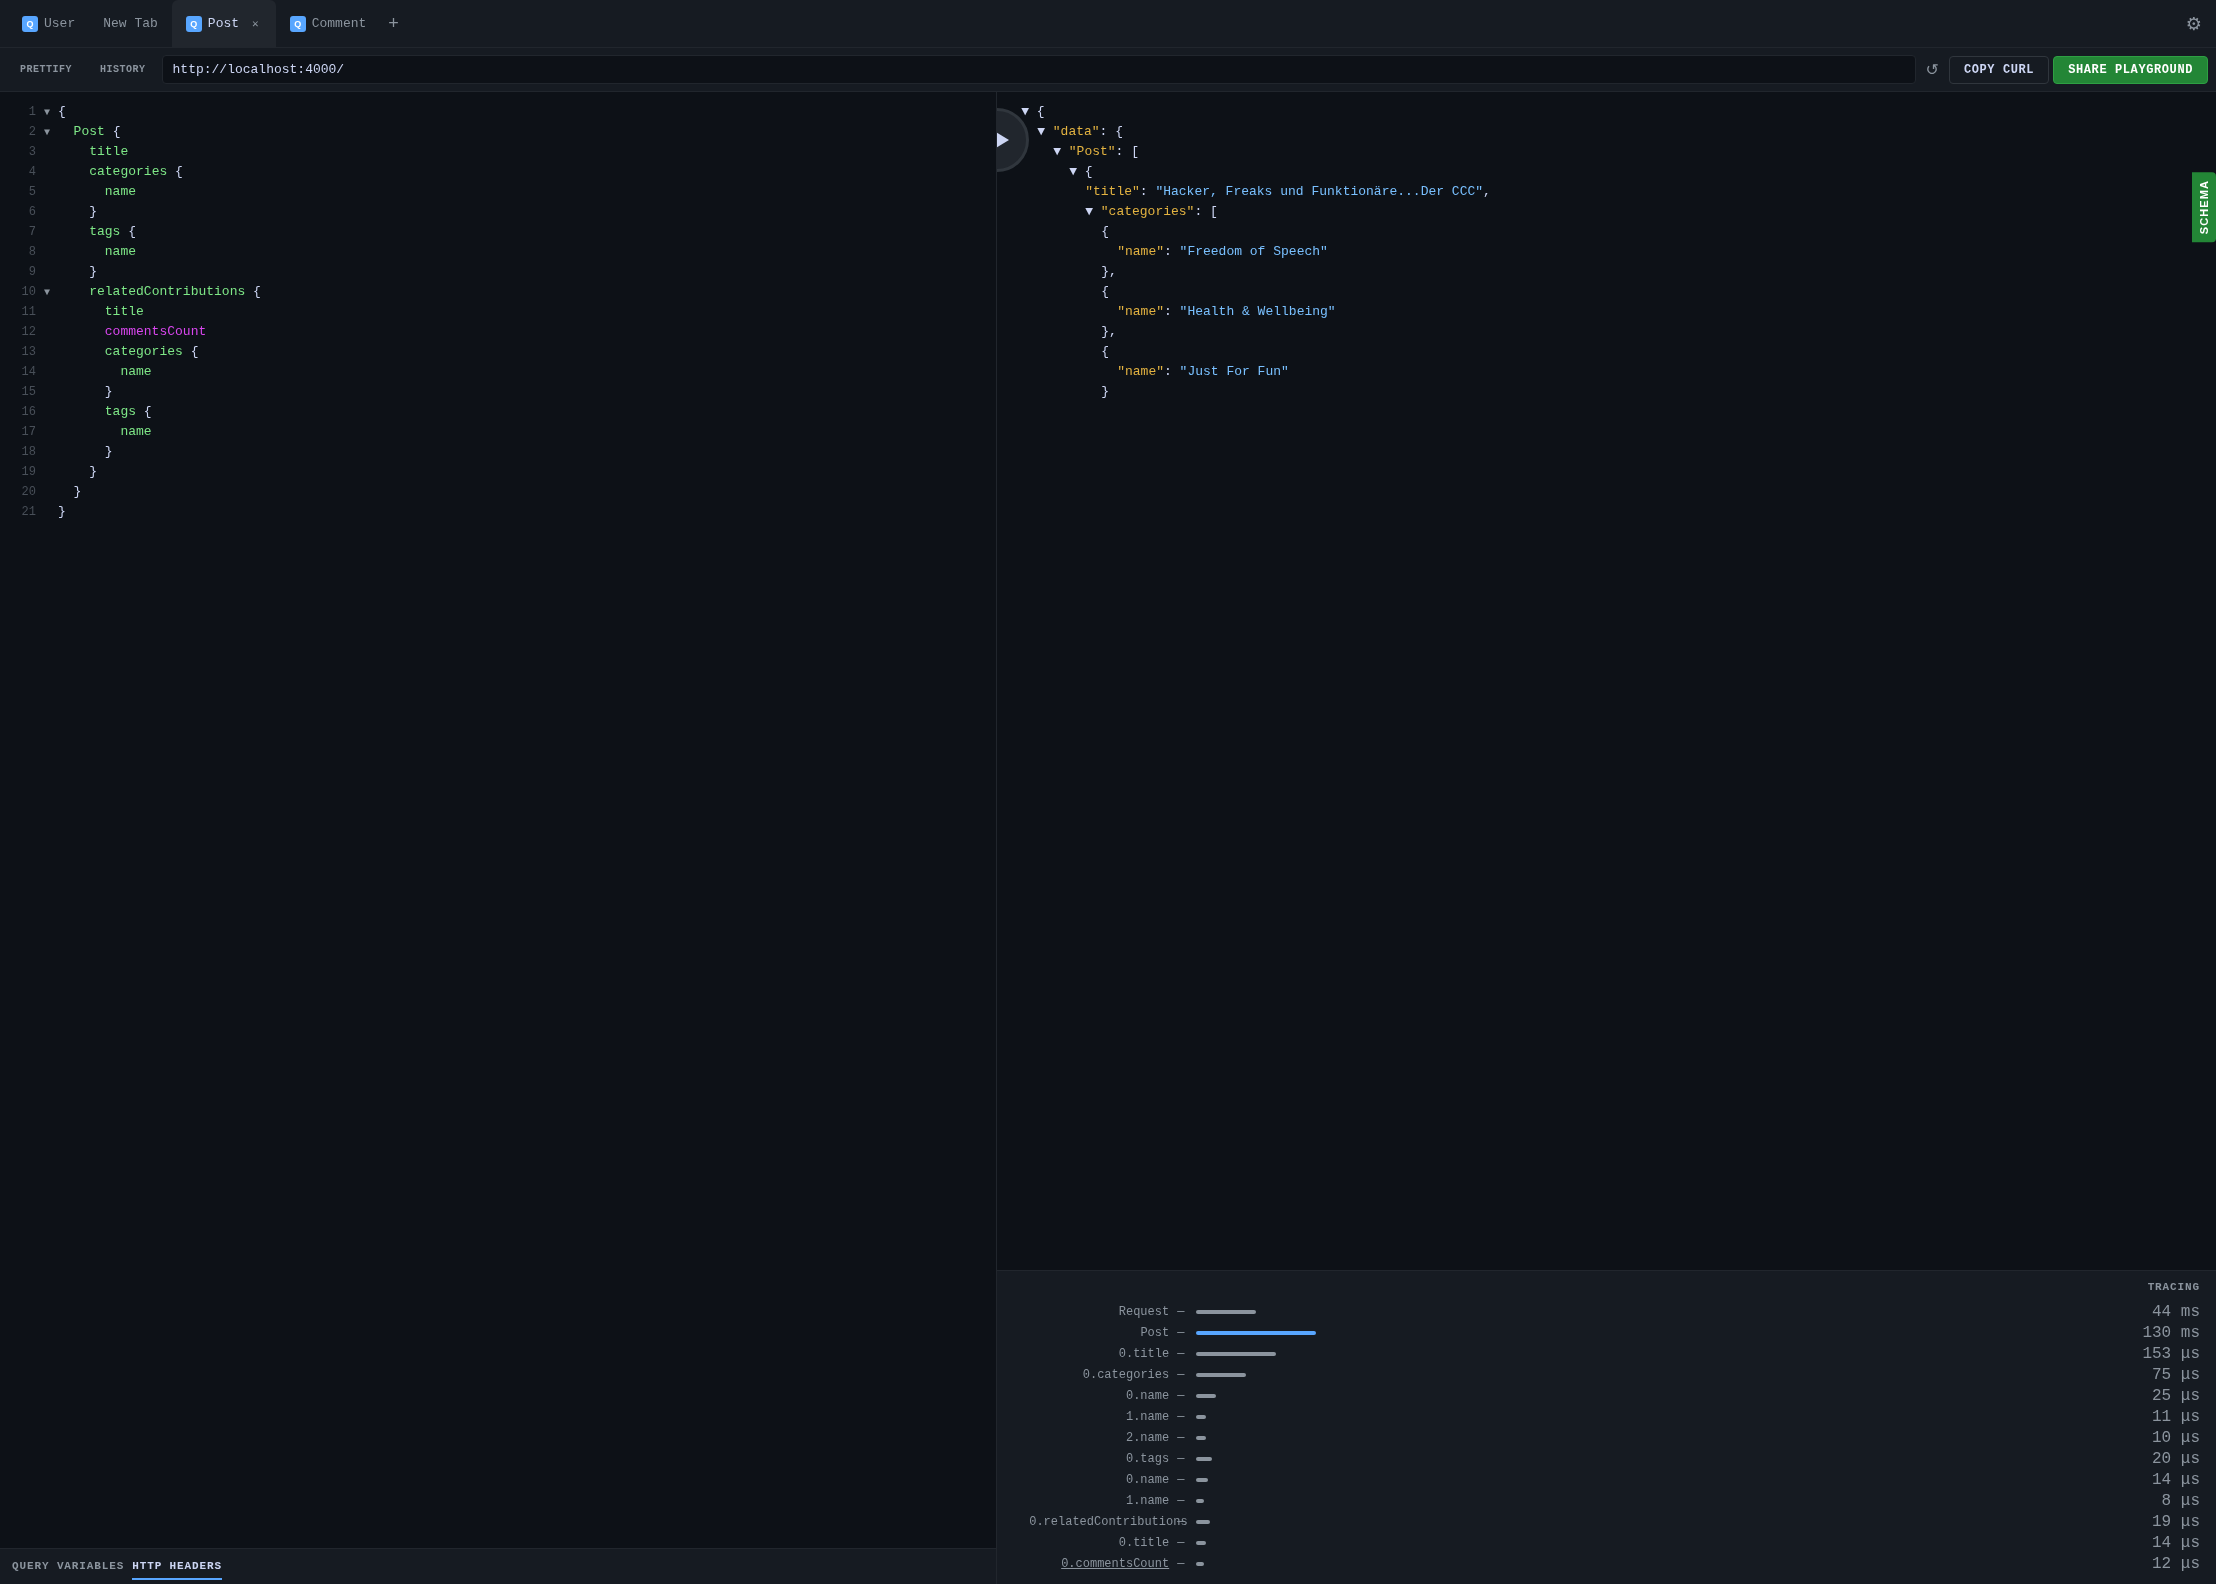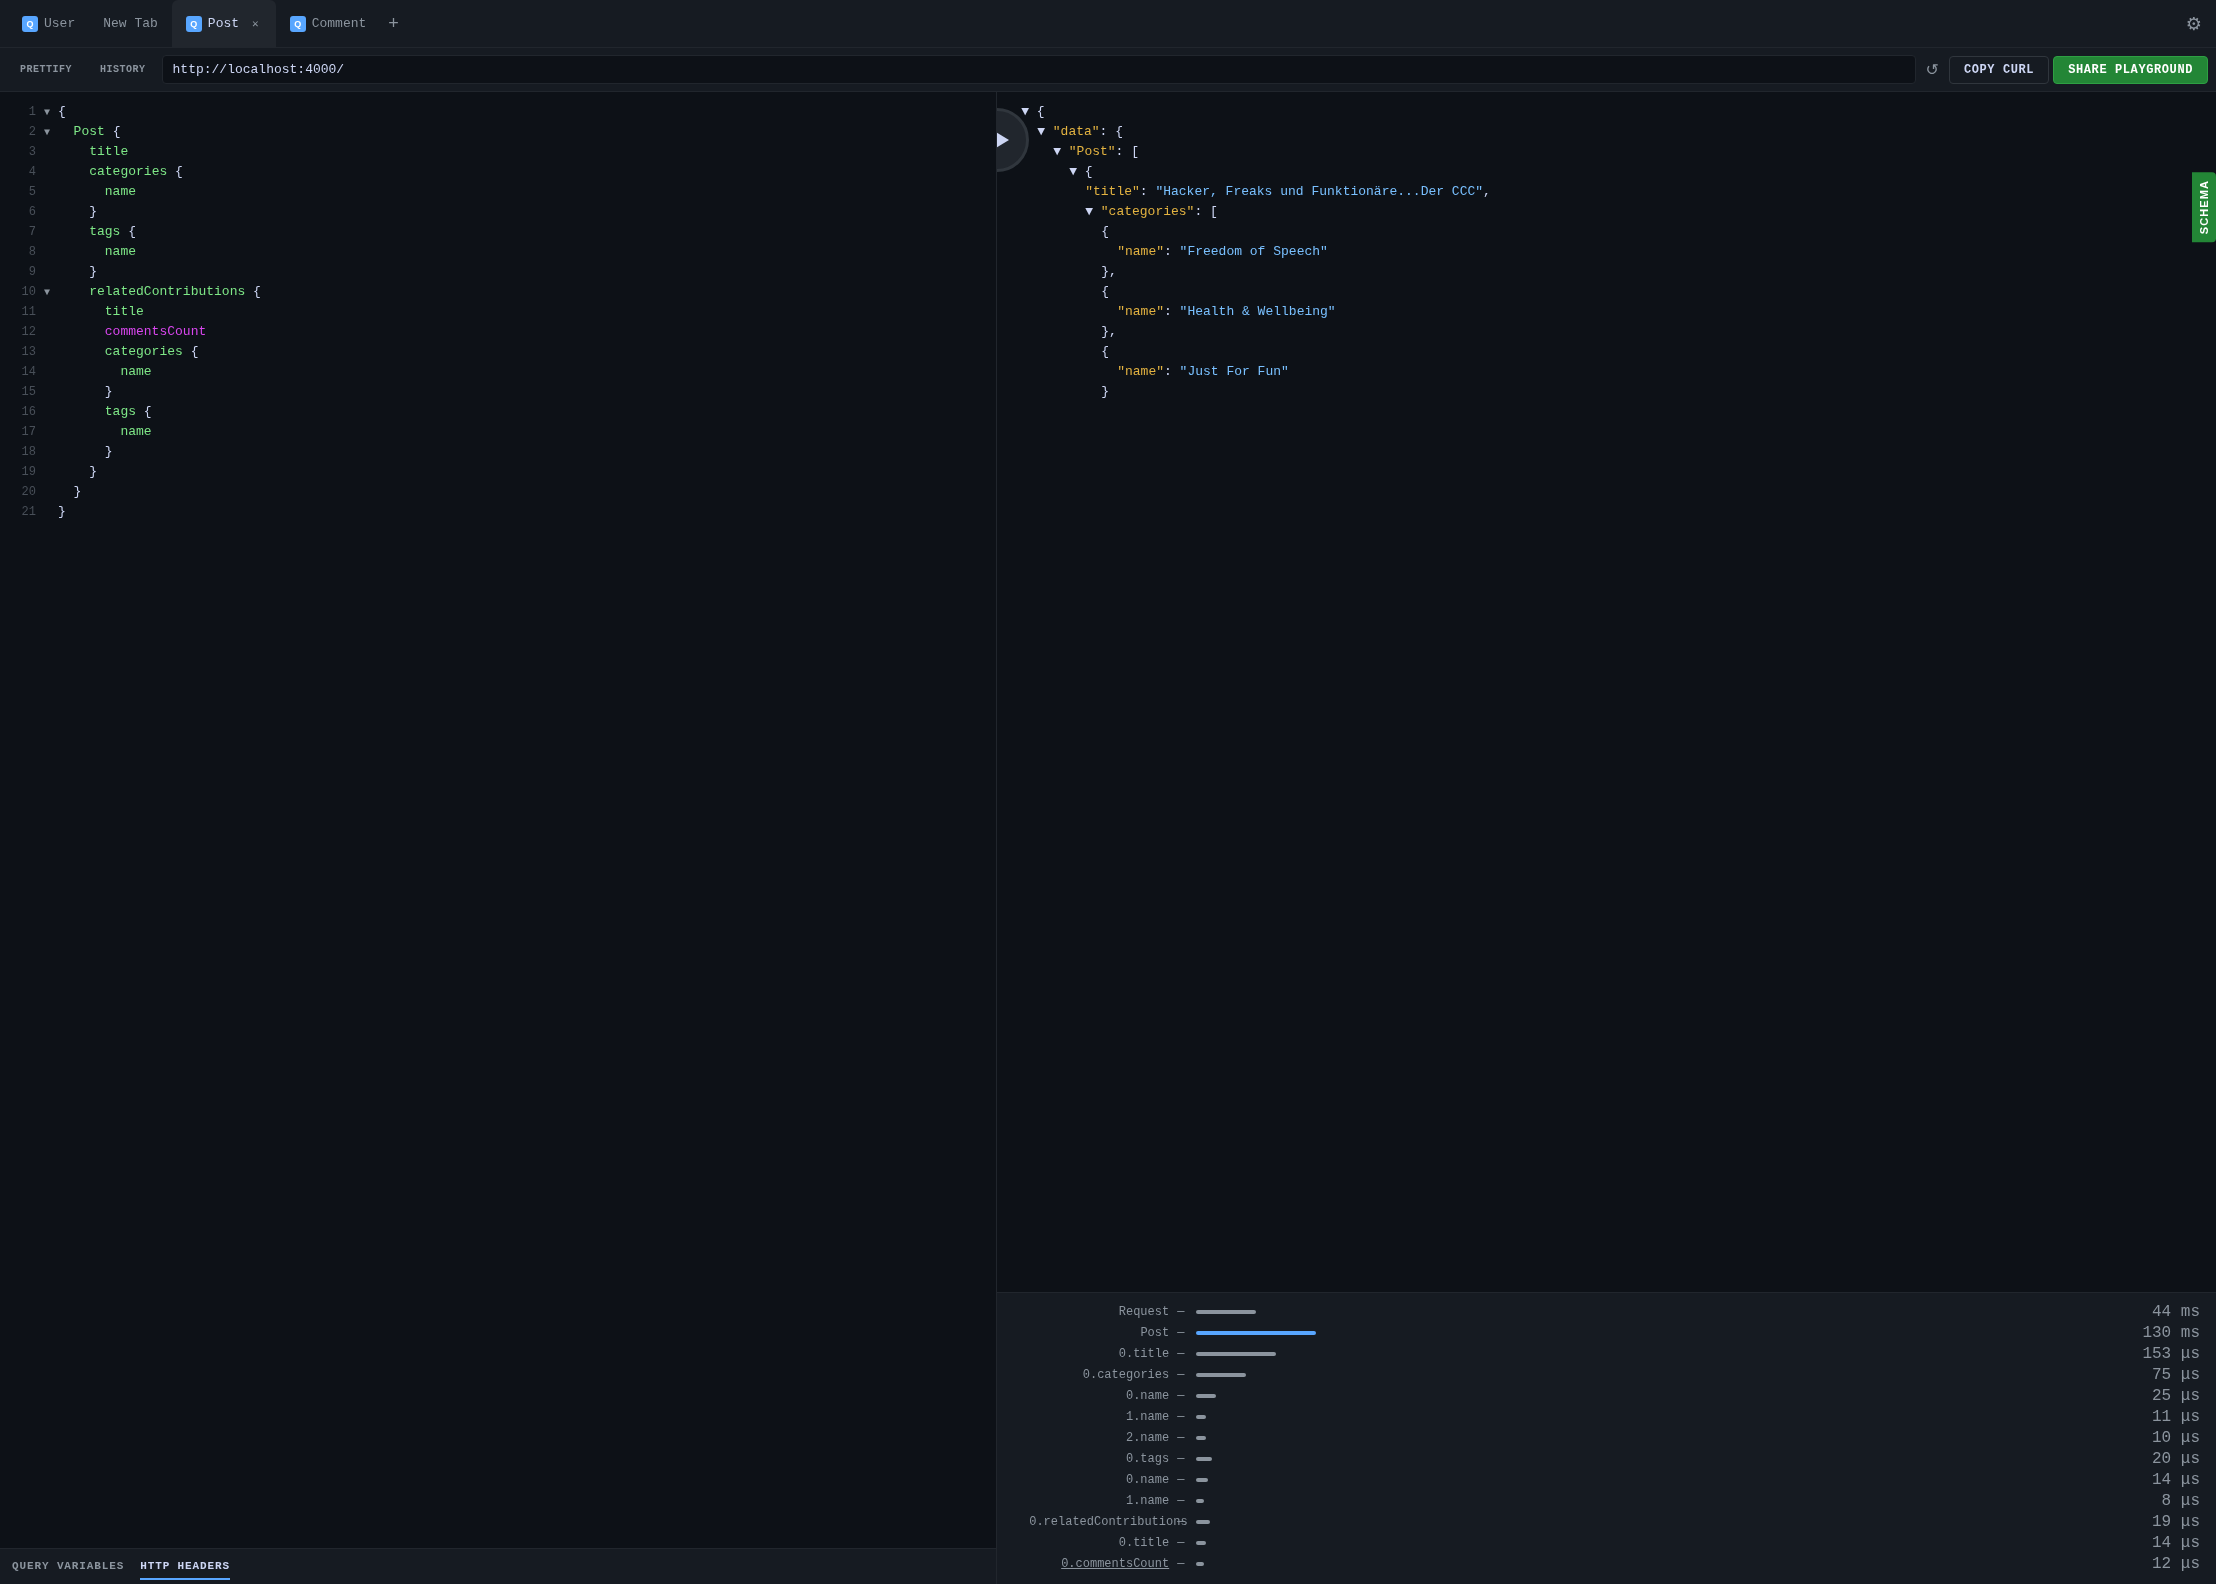--- a/index.html
+++ b/index.html
@@ -201,21 +201,21 @@
     .c-punct { color: #cdd6f4; }
 
     
     .bottom-tabs {
       background: #161b22;
       border-top: 1px solid #21262d;
       height: 36px;
       display: flex;
       align-items: center;
       padding: 0 12px;
-      gap: 16px;
+      gap: 8px;
     }
     .bottom-tab {
       font-size: 11px;
       font-weight: 600;
       letter-spacing: 0.08em;
       color: #8b949e;
       cursor: pointer;
       padding: 6px 0;
       border-bottom: 2px solid transparent;
     }
@@ -546,20 +546,21 @@
           <div class="code-line">
             <span class="line-content" style="padding-left:96px"><span class="json-key">"name"</span><span class="c-brace">: </span><span class="json-string">"Just For Fun"</span></span>
           </div>
           <div class="code-line">
             <span class="line-content" style="padding-left:80px"><span class="c-brace">}</span></span>
           </div>
         </div>
     </div>
 
     <div class="tracing-panel">
+      <div class="tracing-header">TRACING</div>
       <div id="tracing-rows">
           <div class="tracing-row">
     <span class="tracing-label" style="width:160px; padding-right:4px; padding-left:0px;">Request</span>
     <span class="tracing-dot">—</span>
     <span class="tracing-bar-container">
       <span class="tracing-bar " style="width:60px;"></span>
     </span>
     <span class="tracing-value">44 ms</span>
   </div>
           <div class="tracing-row">

